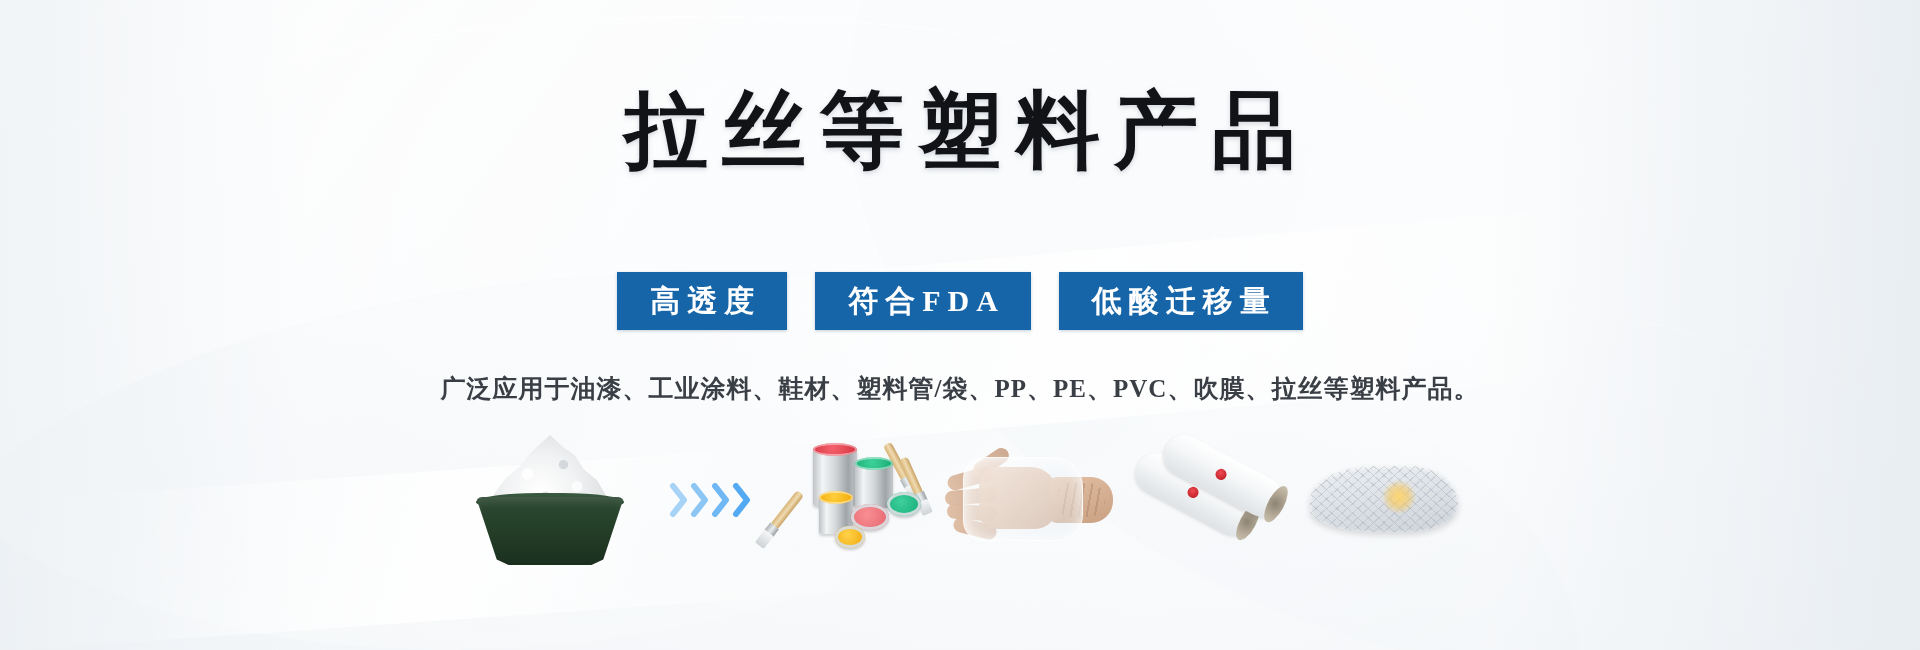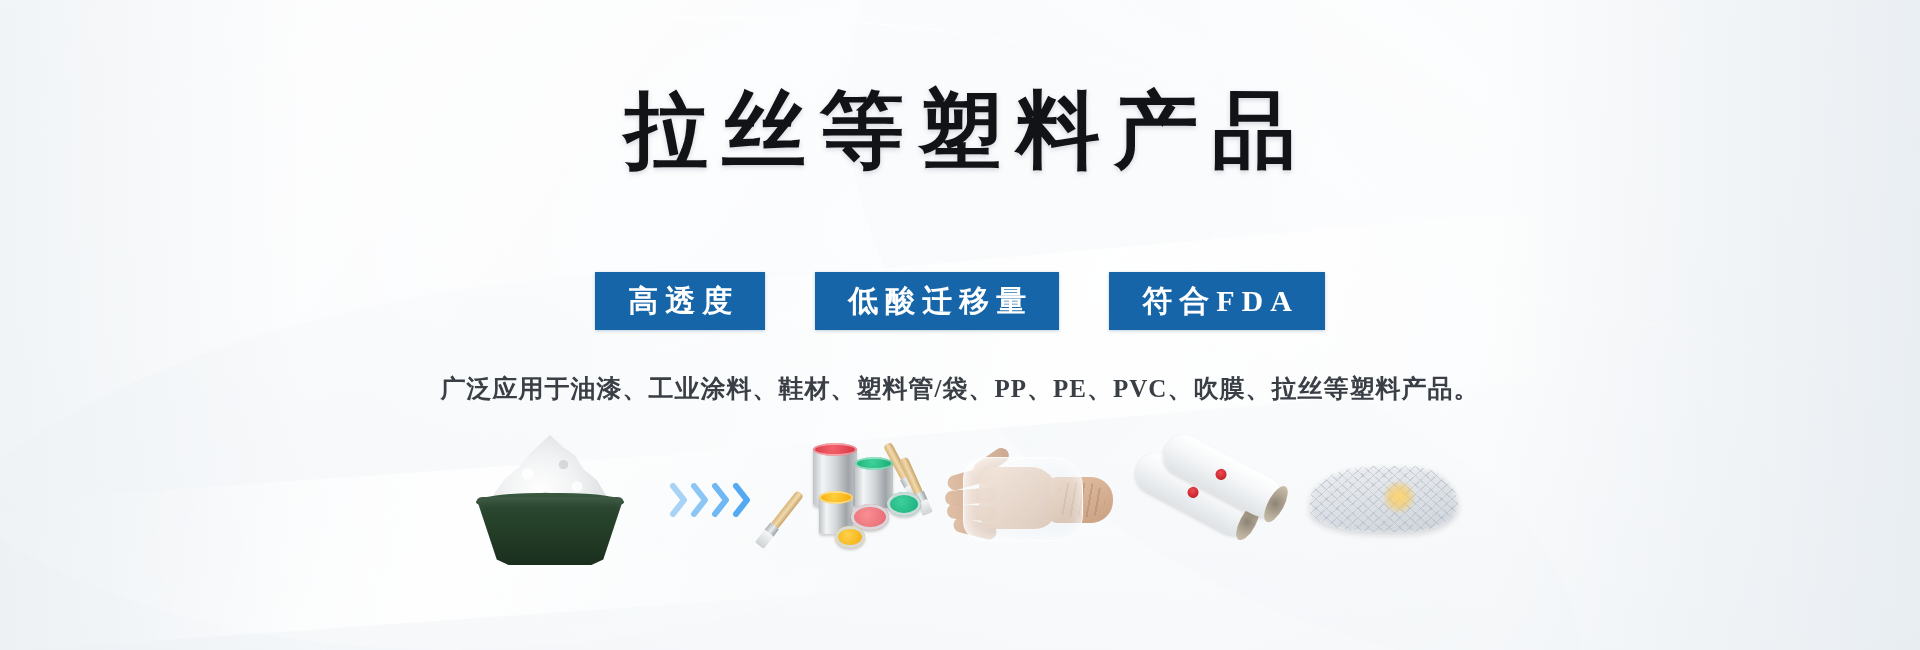--- a/index.html
+++ b/index.html
@@ -79,21 +79,21 @@
     letter-spacing:14px;
     text-indent:14px;
     line-height:1.12;
     white-space:nowrap;
     text-shadow:0 2px 5px rgba(120,130,150,.30);
   }
 
   .badges {
     position:absolute; top:272px; left:0; width:1920px;
     display:flex; justify-content:center; align-items:center;
-    gap:50px;
+    gap:28px;
   }
   .badge {
     background:#1565a8;
     color:#ffffff;
     font-family:"Liberation Serif", serif;
     font-weight:700;
     font-size:30px;
     letter-spacing:7px;
     text-indent:7px;
     padding:11px 26px 12px;
@@ -292,22 +292,22 @@
   <div class="diag dg2"></div>
   <div class="shade-l"></div>
   <div class="shade-r"></div>
 
   <div class="content">
 
     <div class="title">拉丝等塑料产品</div>
 
     <div class="badges">
       <div class="badge">高透度</div>
+      <div class="badge">符合FDA</div>
       <div class="badge">低酸迁移量</div>
-      <div class="badge">符合FDA</div>
     </div>
 
     <div class="subtitle">广泛应用于油漆、工业涂料、鞋材、塑料管/袋、PP、PE、PVC、吹膜、拉丝等塑料产品。</div>
 
     <div class="strip">
 
       <div class="cell cell-powder">
         <div class="bowl-wrap">
           <div class="powder-heap"></div>
           <div class="bowl-powder-lip"></div>

